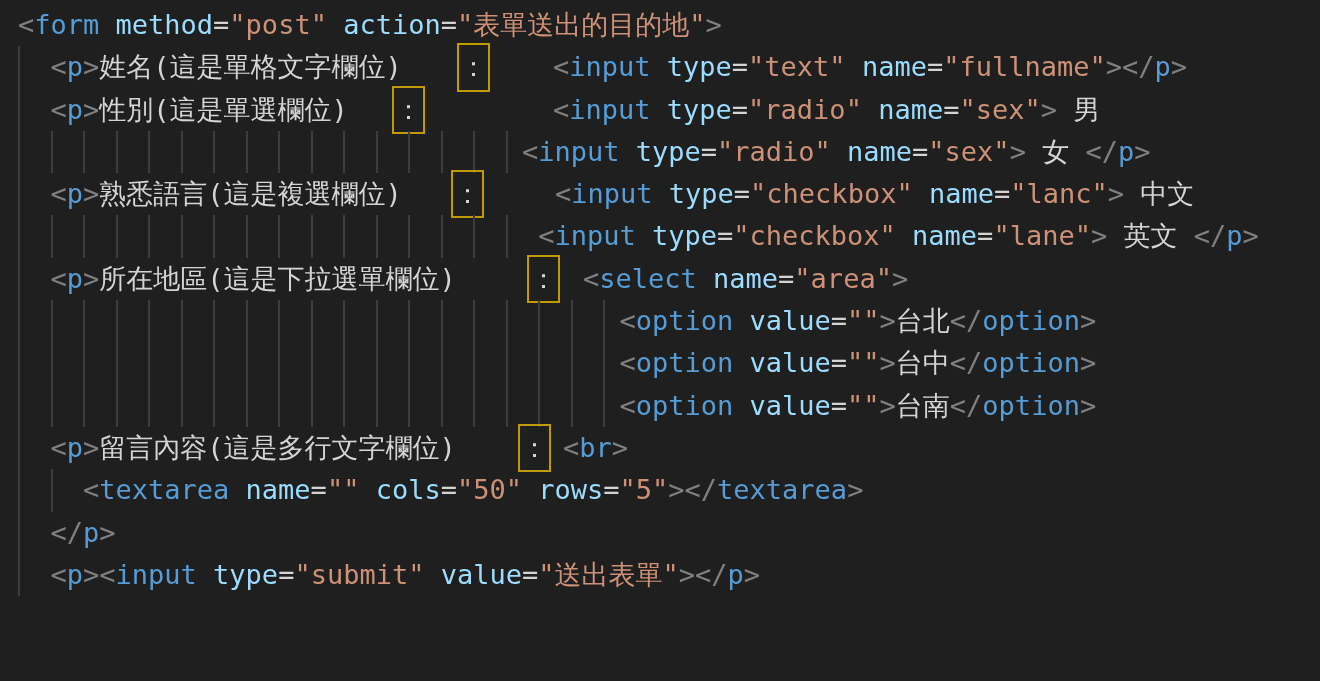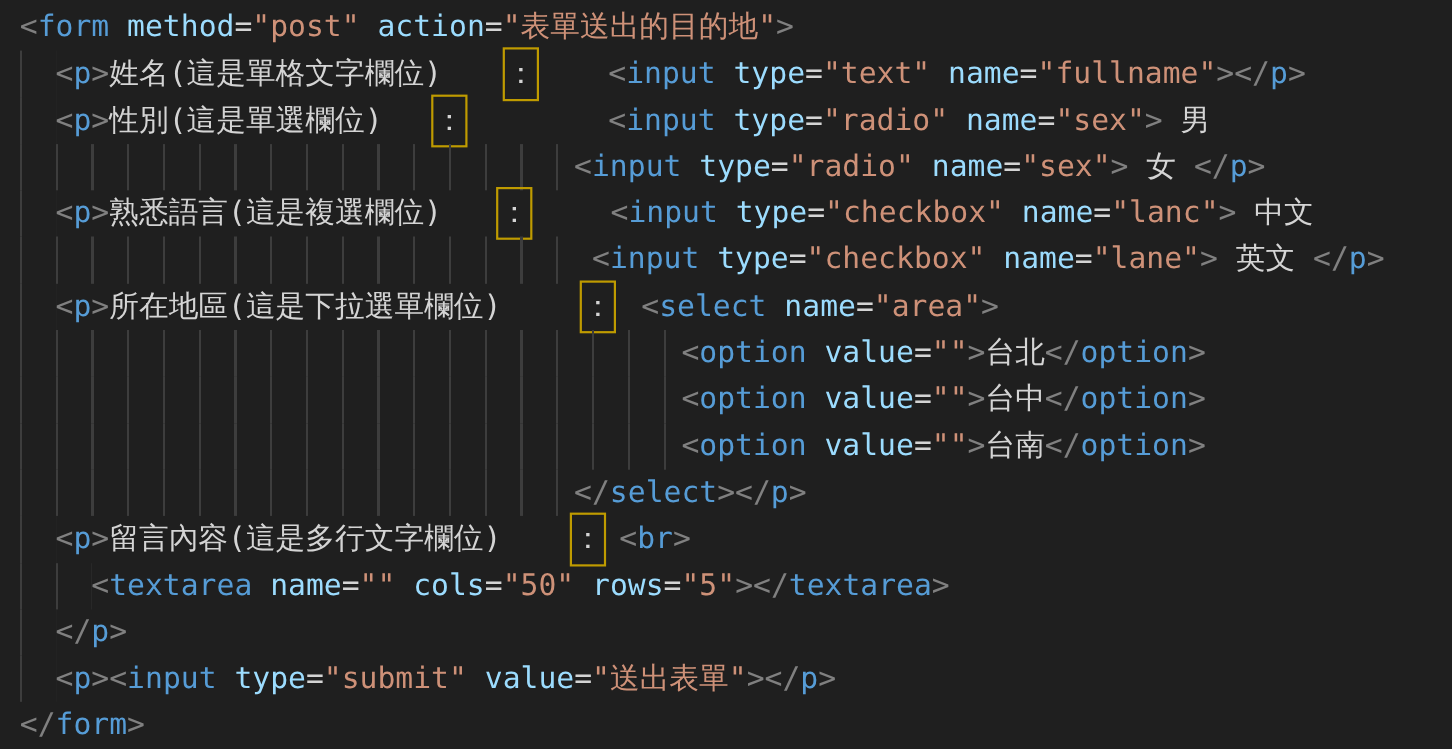--- a/index.html
+++ b/index.html
@@ -44,20 +44,18 @@
       <div class="line"><span style="color: rgb(128, 128, 128);">&lt;</span><span style="color: rgb(86, 156, 214);">form</span><span style="color: rgb(156, 220, 254);"> method</span><span style="color: rgb(212, 212, 212);">=</span><span style="color: rgb(206, 145, 120);">"post"</span><span style="color: rgb(156, 220, 254);"> action</span><span style="color: rgb(212, 212, 212);">=</span><span style="color: rgb(206, 145, 120);">"表單送出的目的地"</span><span style="color: rgb(128, 128, 128);">&gt;</span></div>
       <div class="line"><span class="ws" style="width: 2ch;"></span><span style="color: rgb(128, 128, 128);">&lt;</span><span style="color: rgb(86, 156, 214);">p</span><span style="color: rgb(128, 128, 128);">&gt;</span><span style="color: rgb(212, 212, 212);">姓名(這是單格文字欄位)</span><span class="ubox abs" style="color: rgb(212, 212, 212); left: 442px;">：</span><span class="abs" style="left: 535px;"><span style="color: rgb(128, 128, 128);">&lt;</span><span style="color: rgb(86, 156, 214);">input</span><span style="color: rgb(156, 220, 254);"> type</span><span style="color: rgb(212, 212, 212);">=</span><span style="color: rgb(206, 145, 120);">"text"</span><span style="color: rgb(156, 220, 254);"> name</span><span style="color: rgb(212, 212, 212);">=</span><span style="color: rgb(206, 145, 120);">"fullname"</span><span style="color: rgb(128, 128, 128);">&gt;</span><span style="color: rgb(128, 128, 128);">&lt;/</span><span style="color: rgb(86, 156, 214);">p</span><span style="color: rgb(128, 128, 128);">&gt;</span></span></div>
       <div class="line"><span class="ws" style="width: 2ch;"></span><span style="color: rgb(128, 128, 128);">&lt;</span><span style="color: rgb(86, 156, 214);">p</span><span style="color: rgb(128, 128, 128);">&gt;</span><span style="color: rgb(212, 212, 212);">性別(這是單選欄位)</span><span class="ubox abs" style="color: rgb(212, 212, 212); left: 377px;">：</span><span class="abs" style="left: 535px;"><span style="color: rgb(128, 128, 128);">&lt;</span><span style="color: rgb(86, 156, 214);">input</span><span style="color: rgb(156, 220, 254);"> type</span><span style="color: rgb(212, 212, 212);">=</span><span style="color: rgb(206, 145, 120);">"radio"</span><span style="color: rgb(156, 220, 254);"> name</span><span style="color: rgb(212, 212, 212);">=</span><span style="color: rgb(206, 145, 120);">"sex"</span><span style="color: rgb(128, 128, 128);">&gt;</span><span style="color: rgb(212, 212, 212);"> 男</span></span></div>
       <div class="line"><span class="ws" style="width: 31ch;"></span><span style="color: rgb(128, 128, 128);">&lt;</span><span style="color: rgb(86, 156, 214);">input</span><span style="color: rgb(156, 220, 254);"> type</span><span style="color: rgb(212, 212, 212);">=</span><span style="color: rgb(206, 145, 120);">"radio"</span><span style="color: rgb(156, 220, 254);"> name</span><span style="color: rgb(212, 212, 212);">=</span><span style="color: rgb(206, 145, 120);">"sex"</span><span style="color: rgb(128, 128, 128);">&gt;</span><span style="color: rgb(212, 212, 212);"> 女 </span><span style="color: rgb(128, 128, 128);">&lt;/</span><span style="color: rgb(86, 156, 214);">p</span><span style="color: rgb(128, 128, 128);">&gt;</span></div>
       <div class="line"><span class="ws" style="width: 2ch;"></span><span style="color: rgb(128, 128, 128);">&lt;</span><span style="color: rgb(86, 156, 214);">p</span><span style="color: rgb(128, 128, 128);">&gt;</span><span style="color: rgb(212, 212, 212);">熟悉語言(這是複選欄位)</span><span class="ubox abs" style="color: rgb(212, 212, 212); left: 436px;">：</span><span class="abs" style="left: 537px;"><span style="color: rgb(128, 128, 128);">&lt;</span><span style="color: rgb(86, 156, 214);">input</span><span style="color: rgb(156, 220, 254);"> type</span><span style="color: rgb(212, 212, 212);">=</span><span style="color: rgb(206, 145, 120);">"checkbox"</span><span style="color: rgb(156, 220, 254);"> name</span><span style="color: rgb(212, 212, 212);">=</span><span style="color: rgb(206, 145, 120);">"lanc"</span><span style="color: rgb(128, 128, 128);">&gt;</span><span style="color: rgb(212, 212, 212);"> 中文</span></span></div>
       <div class="line"><span class="ws" style="width: 32ch;"></span><span style="color: rgb(128, 128, 128);">&lt;</span><span style="color: rgb(86, 156, 214);">input</span><span style="color: rgb(156, 220, 254);"> type</span><span style="color: rgb(212, 212, 212);">=</span><span style="color: rgb(206, 145, 120);">"checkbox"</span><span style="color: rgb(156, 220, 254);"> name</span><span style="color: rgb(212, 212, 212);">=</span><span style="color: rgb(206, 145, 120);">"lane"</span><span style="color: rgb(128, 128, 128);">&gt;</span><span style="color: rgb(212, 212, 212);"> 英文 </span><span style="color: rgb(128, 128, 128);">&lt;/</span><span style="color: rgb(86, 156, 214);">p</span><span style="color: rgb(128, 128, 128);">&gt;</span></div>
       <div class="line"><span class="ws" style="width: 2ch;"></span><span style="color: rgb(128, 128, 128);">&lt;</span><span style="color: rgb(86, 156, 214);">p</span><span style="color: rgb(128, 128, 128);">&gt;</span><span style="color: rgb(212, 212, 212);">所在地區(這是下拉選單欄位)</span><span class="ubox abs" style="color: rgb(212, 212, 212); left: 512px;">：</span><span class="abs" style="left: 565px;"><span style="color: rgb(128, 128, 128);">&lt;</span><span style="color: rgb(86, 156, 214);">select</span><span style="color: rgb(156, 220, 254);"> name</span><span style="color: rgb(212, 212, 212);">=</span><span style="color: rgb(206, 145, 120);">"area"</span><span style="color: rgb(128, 128, 128);">&gt;</span></span></div>
       <div class="line"><span class="ws" style="width: 37ch;"></span><span style="color: rgb(128, 128, 128);">&lt;</span><span style="color: rgb(86, 156, 214);">option</span><span style="color: rgb(156, 220, 254);"> value</span><span style="color: rgb(212, 212, 212);">=</span><span style="color: rgb(206, 145, 120);">""</span><span style="color: rgb(128, 128, 128);">&gt;</span><span style="color: rgb(212, 212, 212);">台北</span><span style="color: rgb(128, 128, 128);">&lt;/</span><span style="color: rgb(86, 156, 214);">option</span><span style="color: rgb(128, 128, 128);">&gt;</span></div>
       <div class="line"><span class="ws" style="width: 37ch;"></span><span style="color: rgb(128, 128, 128);">&lt;</span><span style="color: rgb(86, 156, 214);">option</span><span style="color: rgb(156, 220, 254);"> value</span><span style="color: rgb(212, 212, 212);">=</span><span style="color: rgb(206, 145, 120);">""</span><span style="color: rgb(128, 128, 128);">&gt;</span><span style="color: rgb(212, 212, 212);">台中</span><span style="color: rgb(128, 128, 128);">&lt;/</span><span style="color: rgb(86, 156, 214);">option</span><span style="color: rgb(128, 128, 128);">&gt;</span></div>
       <div class="line"><span class="ws" style="width: 37ch;"></span><span style="color: rgb(128, 128, 128);">&lt;</span><span style="color: rgb(86, 156, 214);">option</span><span style="color: rgb(156, 220, 254);"> value</span><span style="color: rgb(212, 212, 212);">=</span><span style="color: rgb(206, 145, 120);">""</span><span style="color: rgb(128, 128, 128);">&gt;</span><span style="color: rgb(212, 212, 212);">台南</span><span style="color: rgb(128, 128, 128);">&lt;/</span><span style="color: rgb(86, 156, 214);">option</span><span style="color: rgb(128, 128, 128);">&gt;</span></div>
-      <div class="line"><span class="ws" style="width: 31ch;"></span><span style="color: rgb(128, 128, 128);">&lt;/</span><span style="color: rgb(86, 156, 214);">select</span><span style="color: rgb(128, 128, 128);">&gt;</span><span style="color: rgb(128, 128, 128);">&lt;/</span><span style="color: rgb(86, 156, 214);">p</span><span style="color: rgb(128, 128, 128);">&gt;</span></div>
       <div class="line"><span class="ws" style="width: 2ch;"></span><span style="color: rgb(128, 128, 128);">&lt;</span><span style="color: rgb(86, 156, 214);">p</span><span style="color: rgb(128, 128, 128);">&gt;</span><span style="color: rgb(212, 212, 212);">留言內容(這是多行文字欄位)</span><span class="ubox abs" style="color: rgb(212, 212, 212); left: 503px;">：</span><span class="abs" style="left: 545px;"><span style="color: rgb(128, 128, 128);">&lt;</span><span style="color: rgb(86, 156, 214);">br</span><span style="color: rgb(128, 128, 128);">&gt;</span></span></div>
       <div class="line"><span class="ws" style="width: 4ch;"></span><span style="color: rgb(128, 128, 128);">&lt;</span><span style="color: rgb(86, 156, 214);">textarea</span><span style="color: rgb(156, 220, 254);"> name</span><span style="color: rgb(212, 212, 212);">=</span><span style="color: rgb(206, 145, 120);">""</span><span style="color: rgb(156, 220, 254);"> cols</span><span style="color: rgb(212, 212, 212);">=</span><span style="color: rgb(206, 145, 120);">"50"</span><span style="color: rgb(156, 220, 254);"> rows</span><span style="color: rgb(212, 212, 212);">=</span><span style="color: rgb(206, 145, 120);">"5"</span><span style="color: rgb(128, 128, 128);">&gt;</span><span style="color: rgb(128, 128, 128);">&lt;/</span><span style="color: rgb(86, 156, 214);">textarea</span><span style="color: rgb(128, 128, 128);">&gt;</span></div>
       <div class="line"><span class="ws" style="width: 2ch;"></span><span style="color: rgb(128, 128, 128);">&lt;/</span><span style="color: rgb(86, 156, 214);">p</span><span style="color: rgb(128, 128, 128);">&gt;</span></div>
       <div class="line"><span class="ws" style="width: 2ch;"></span><span style="color: rgb(128, 128, 128);">&lt;</span><span style="color: rgb(86, 156, 214);">p</span><span style="color: rgb(128, 128, 128);">&gt;</span><span style="color: rgb(128, 128, 128);">&lt;</span><span style="color: rgb(86, 156, 214);">input</span><span style="color: rgb(156, 220, 254);"> type</span><span style="color: rgb(212, 212, 212);">=</span><span style="color: rgb(206, 145, 120);">"submit"</span><span style="color: rgb(156, 220, 254);"> value</span><span style="color: rgb(212, 212, 212);">=</span><span style="color: rgb(206, 145, 120);">"送出表單"</span><span style="color: rgb(128, 128, 128);">&gt;</span><span style="color: rgb(128, 128, 128);">&lt;/</span><span style="color: rgb(86, 156, 214);">p</span><span style="color: rgb(128, 128, 128);">&gt;</span></div>
-      <div class="line"><span style="color: rgb(128, 128, 128);">&lt;/</span><span style="color: rgb(86, 156, 214);">form</span><span style="color: rgb(128, 128, 128);">&gt;</span></div>
     </div>
 </div>
 
 </body></html>

